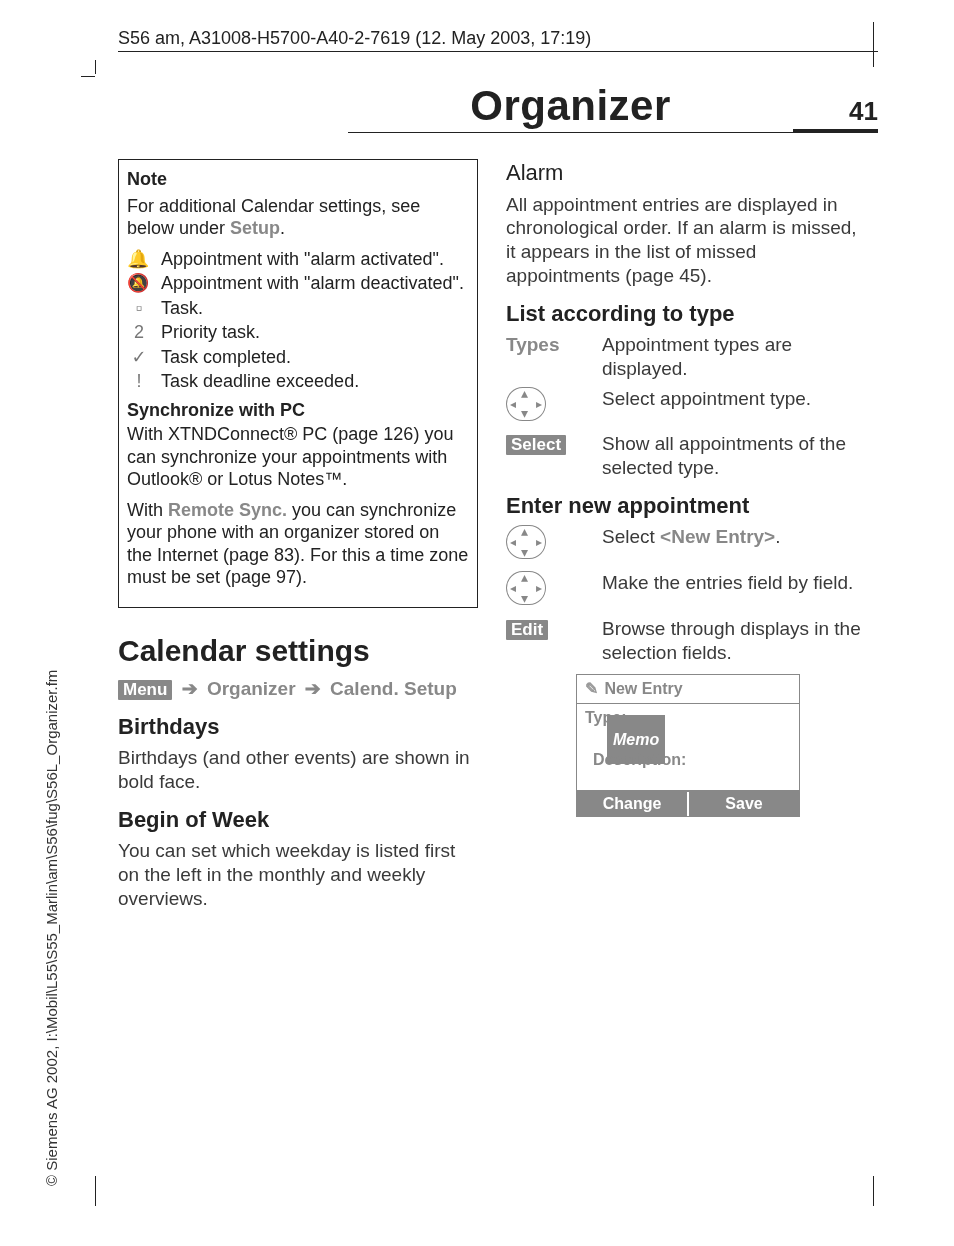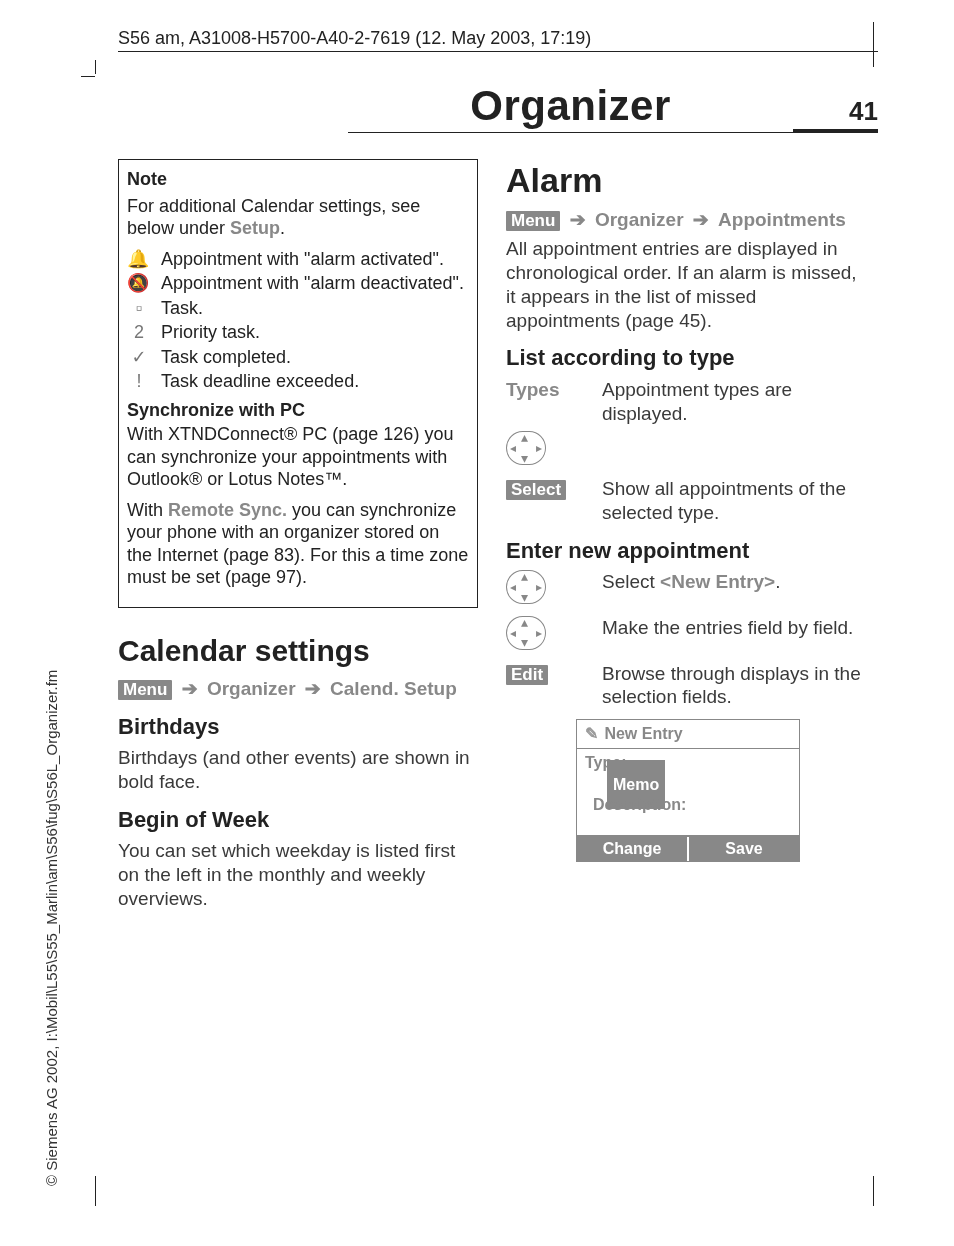--- a/index.html
+++ b/index.html
@@ -61,21 +61,21 @@
   }
   .col { width: 360px; font-size: 19px; line-height: 1.25; }
   .noteframe { border: 1px solid #222; padding: 8px 8px 10px 8px; margin-bottom: 18px; }
   .note-h { font-weight: bold; font-size: 18px; margin-bottom: 4px; }
   .note-p { font-size: 18px; margin-bottom: 8px; }
   .note-row { display:flex; align-items:flex-start; gap:10px; margin:2px 0; font-size:18px; }
   .note-row .glyph { width:24px; text-align:center; color:#777; font-size:18px; }
   .sync-h { font-weight: bold; margin-top:6px; margin-bottom:2px; font-size:18px; }
   .gboldlink { color:#888; font-weight:bold; }
   .h1 { font-size: 30px; font-weight: bold; margin: 24px 0 8px; }
-  .h1b { font-size: 34px; font-weight: bold; margin: 0 0 6px; }
+  .h1b { font-size: 22px; font-weight: normal; margin: 0 0 6px; }
   .h2 { font-size: 22px; font-weight: bold; margin: 12px 0 6px; }
   .chip {
     display:inline-block; background:#888; color:#fff; font-weight:bold;
     padding: 0 5px; font-size: 17px; line-height: 20px; border-radius:1px;
   }
   .arrow { color:#888; font-weight:bold; padding: 0 4px; }
   .glabel { color:#888; font-weight:bold; }
   .bodyp { margin: 6px 0; color:#3a3a3a; font-size:19px; }
   .row2 { display:flex; gap:18px; margin:6px 0; align-items:flex-start; }
   .row2 .left { width: 78px; }
@@ -92,21 +92,21 @@
   .phonebox {
     width: 224px;
     margin: 10px 0 0 70px;
     border: 1.5px solid #888;
     font-size: 16px;
   }
   .pb-title { padding:4px 8px; color:#888; font-weight:bold; }
   .pb-title .pen { color:#999; margin-right:6px; }
   .pb-row { border-top:1.5px solid #888; padding:4px 8px; color:#888; font-weight:bold; }
   .pb-memo { margin:2px 0 0 22px; }
-  .pb-memo .mchip { background:#888; color:#fff; padding:16px 6px; font-weight:bold; }
+  .pb-memo .mchip { background:#888; color:#fff; padding:16px 6px; font-weight:bold;font-style:italic; }
   .pb-desc { color:#888; font-weight:bold; padding:0 8px 4px; }
   .pb-ftr { display:flex; border-top:2px solid #888;margin-top:12px; }
   .pb-ftr div { flex:1; text-align:center; background:#888; color:#fff; font-weight:bold; padding:2px 0; font-size:16px; }
   .pb-ftr div + div { margin-left:2px; }
 
   .vspine {
     position:absolute;
     left: 60px;
     bottom: 60px;
     transform: rotate(-90deg);
@@ -186,39 +186,33 @@
       <div class="h2">Birthdays</div>
       <div class="bodyp">Birthdays (and other events) are shown in bold face.</div>
 
       <div class="h2">Begin of Week</div>
       <div class="bodyp">You can set which weekday is listed first on the left in the monthly and weekly overviews.</div>
     </div>
 
     <div class="col">
       <div class="h1b">Alarm</div>
 
-      <div style="margin-bottom:4px;">
-        <span class="chip">Menu</span>
-        <span class="arrow">➔</span>
-        <span class="glabel">Organizer</span>
-        <span class="arrow">➔</span>
-        <span class="glabel">Appointments</span>
-      </div>
 
       <div class="bodyp">All appointment entries are displayed in chronological order. If an alarm is missed, it appears in the list of missed appointments (page 45).</div>
 
       <div class="h2">List according to type</div>
 
       <div class="row2">
         <div class="left glabel">Types</div>
         <div class="right">Appointment types are displayed.</div>
       </div>
 
       <div class="row2">
         <div class="left"><span class="navicon"><span class="l">◂</span><span class="r">▸</span></span></div>
+        <div class="right">Select appointment type.</div>
       </div>
 
       <div class="row2">
         <div class="left"><span class="chip">Select</span></div>
         <div class="right">Show all appointments of the selected type.</div>
       </div>
 
       <div class="h2">Enter new appointment</div>
 
       <div class="row2">

